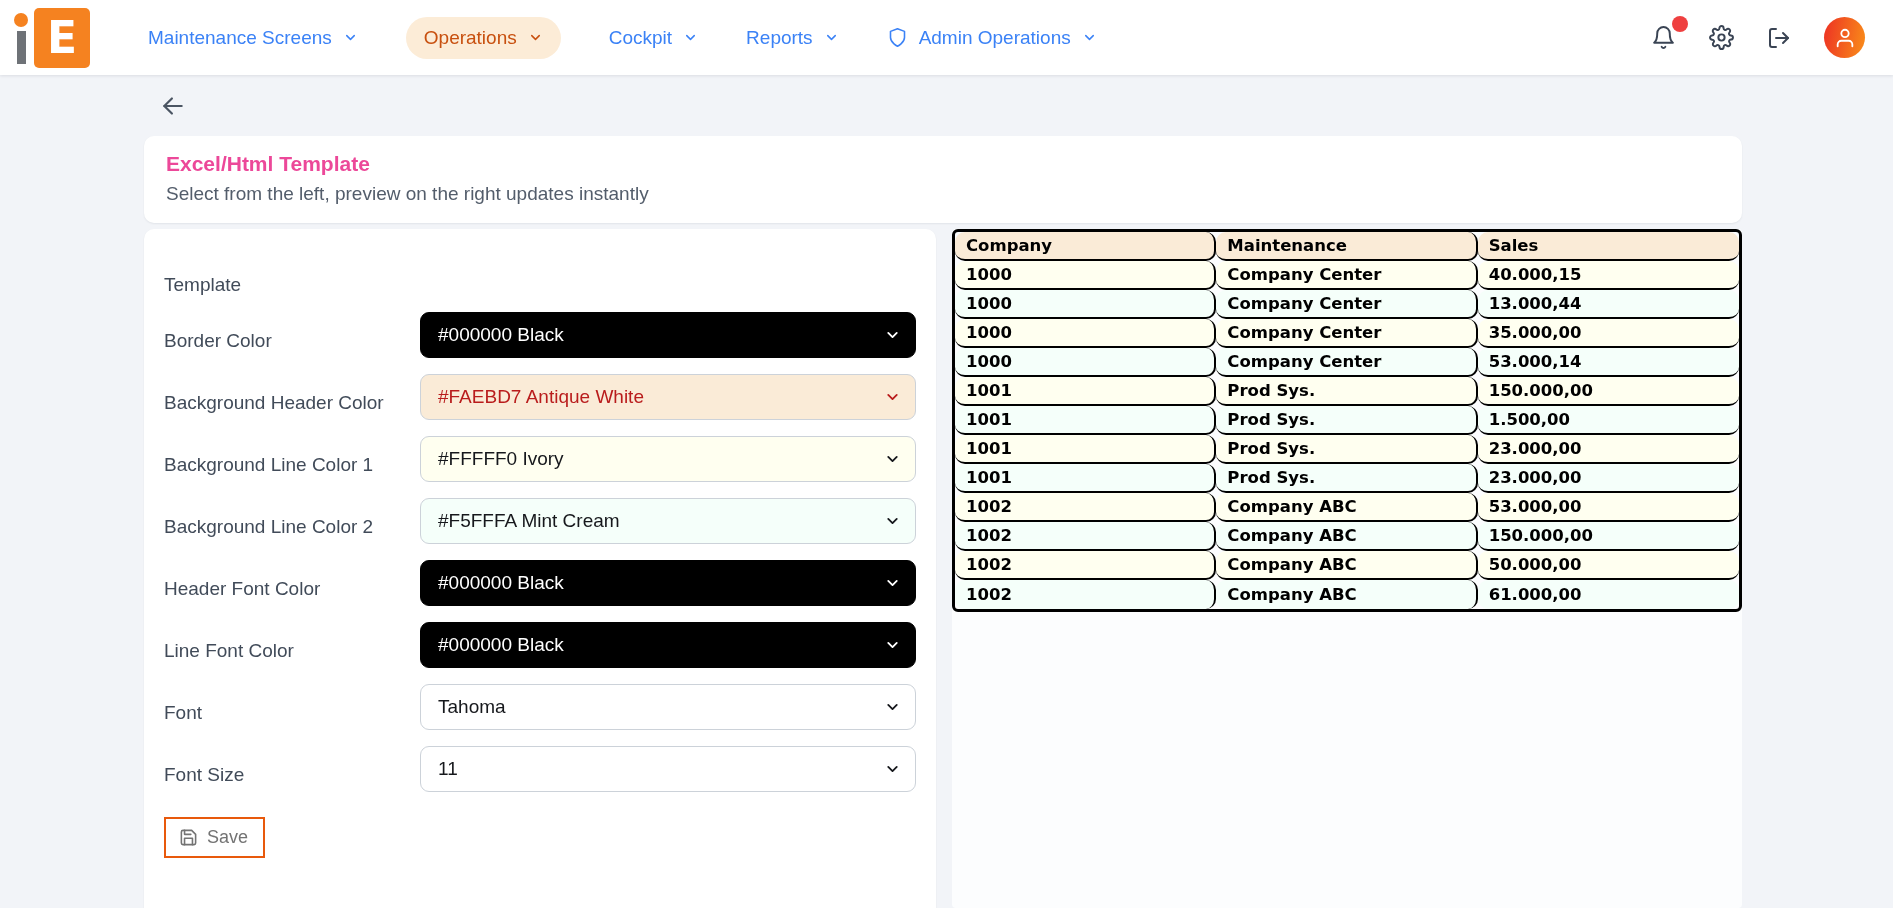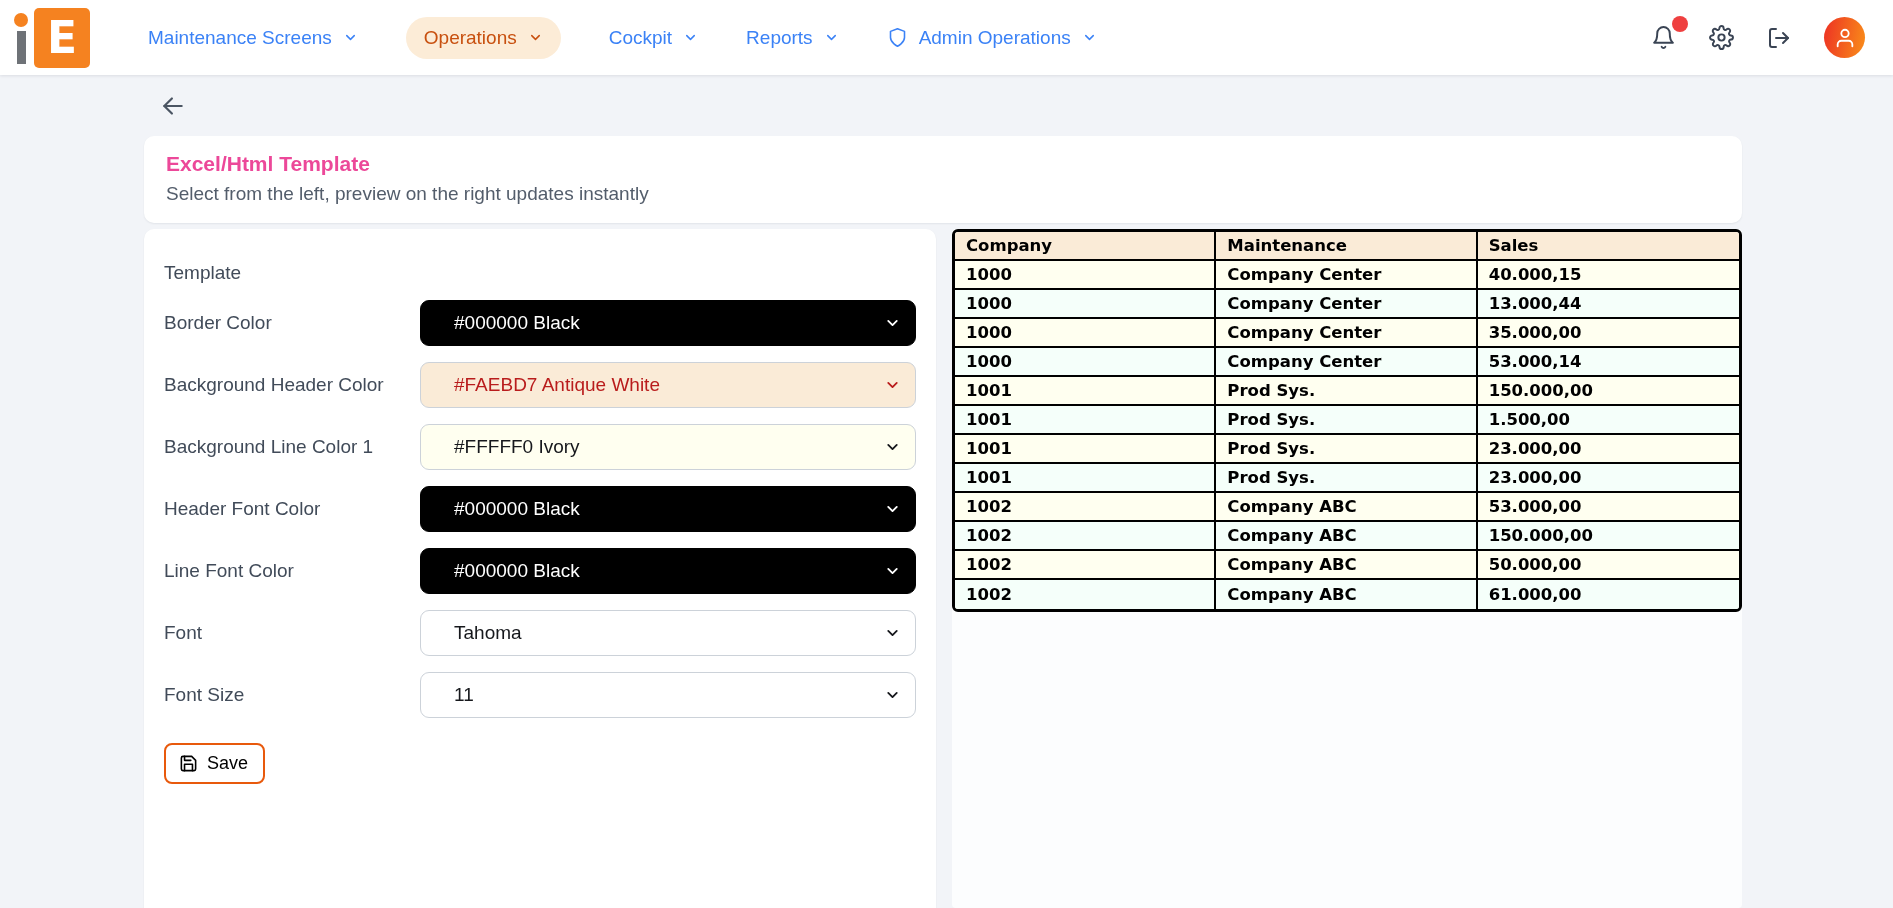--- a/index.html
+++ b/index.html
@@ -54,55 +54,55 @@
   .title-card p { margin:7px 0 0 0; font-size:19px; color:#535d6b; }
 
   .content { display:flex; gap:16px; margin-top:6px; height:679px; }
 
   
   .form-card {
     width:792px; flex:0 0 792px; background:#fff; border-radius:10px 10px 0 0;
     padding:33px 20px 20px 20px; box-shadow:0 1px 2px rgba(16,24,40,.07);
   }
   .form-row { display:flex; align-items:center; margin-bottom:16px; }
-  .form-label { flex:0 0 256px; font-size:19px; color:#414b59; }
+  .form-label { flex:0 0 256px; font-size:19px; color:#414b59;margin-top:12px; }
   .form-control { flex:1; display:flex; }
 
   .dual { gap:26px; }
   .txt-input {
     height:46px; border:1px solid #ccd2d9; border-radius:9px; padding:0 16px;
     font-size:19px; font-family:"Liberation Sans",sans-serif; color:#1f2430; background:#fff;
   }
   .txt-input.is-disabled { background:#e9ecef; border-color:#e2e6ea; color:#3f4654; }
   .dual .txt-input:first-child { width:241px; }
   .dual .txt-input:last-child { flex:1; min-width:0; }
 
   .sel {
     position:relative; width:100%; height:46px; border-radius:9px; border:1px solid #ccd2d9;
-    display:flex; align-items:center; padding:0 42px 0 33px; font-size:19px; cursor:pointer;
+    display:flex; align-items:center; padding:0 42px 0 17px; font-size:19px; cursor:pointer;
   }
   .sel.dark { border-color:#000; }
   .sel .chev { position:absolute; right:14px; top:50%; transform:translateY(-50%); }
 
   .save-btn {
     margin-top:9px; display:inline-flex; align-items:center; gap:9px;
-    color:#000000; border:2px solid #e8590c; background:#fff; border-radius:8px;
+    color:#737373; border:2px solid #e8590c; background:#fff; border-radius:0;
     padding:8px 15px 8px 13px; font-size:18px; cursor:pointer; font-family:"Liberation Sans",sans-serif;
   }
 
   
   .preview-panel { flex:1; background:#fcfdfe; border-radius:4px; }
   .preview-table {
     width:100%; border:3px solid var(--bc,#000); border-radius:6px; border-spacing:0;
     overflow:hidden; table-layout:fixed;
     font-family:"DejaVu Sans",sans-serif; font-weight:bold; font-size:16.5px;
   }
   .preview-table th, .preview-table td {
     height:29px; padding:0 4px 0 11px; text-align:left; overflow:hidden; white-space:nowrap;
-    border-right:2px solid var(--bc,#000); border-bottom:2px solid var(--bc,#000);
+    border-right:2px solid var(--bc,#000); border-bottom:2px solid var(--bc,#000);border-radius:10px;
   }
   .preview-table th:last-child, .preview-table td:last-child { border-right:none; }
   .preview-table tr:last-child td { border-bottom:none; }
   .preview-table th { background:var(--hbg,#FAEBD7); color:var(--hfg,#000); }
   .preview-table tr.row-a td { background:var(--bg1,#FFFFF0); color:var(--lfg,#000); }
   .preview-table tr.row-b td { background:var(--bg2,#F5FFFA); color:var(--lfg,#000); }
 </style>
 </head>
 <body>
 
@@ -231,20 +231,31 @@
             <div class="form-control">
               <div class="sel" style="background: rgb(255, 255, 240); color: rgb(22, 24, 28);">
                 <span>#FFFFF0 Ivory</span>
                 <svg width="17" height="17" viewBox="0 0 24 24" fill="none" stroke="currentColor" stroke-width="2.6" stroke-linecap="round" stroke-linejoin="round" class="chev">
                   <polyline points="6 9 12 15 18 9"></polyline>
                 </svg>
               </div>
             </div>
           </div>
           <div class="form-row">
+            <span class="form-label">Background Line Color 2</span>
+            <div class="form-control">
+              <div class="sel" style="background: rgb(245, 255, 250); color: rgb(22, 24, 28);">
+                <span>#F5FFFA Mint Cream</span>
+                <svg width="17" height="17" viewBox="0 0 24 24" fill="none" stroke="currentColor" stroke-width="2.6" stroke-linecap="round" stroke-linejoin="round" class="chev">
+                  <polyline points="6 9 12 15 18 9"></polyline>
+                </svg>
+              </div>
+            </div>
+          </div>
+          <div class="form-row">
             <span class="form-label">Header Font Color</span>
             <div class="form-control">
               <div class="sel dark" style="background: rgb(0, 0, 0); color: rgb(255, 255, 255);">
                 <span>#000000 Black</span>
                 <svg width="17" height="17" viewBox="0 0 24 24" fill="none" stroke="currentColor" stroke-width="2.6" stroke-linecap="round" stroke-linejoin="round" class="chev">
                   <polyline points="6 9 12 15 18 9"></polyline>
                 </svg>
               </div>
             </div>
           </div>

